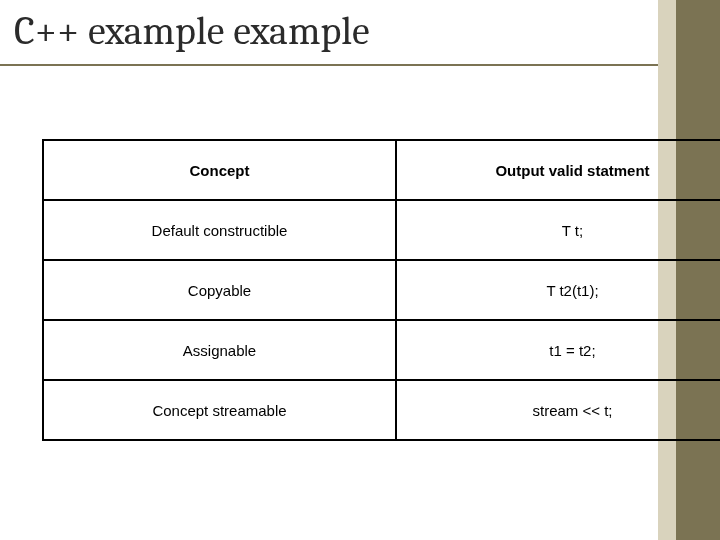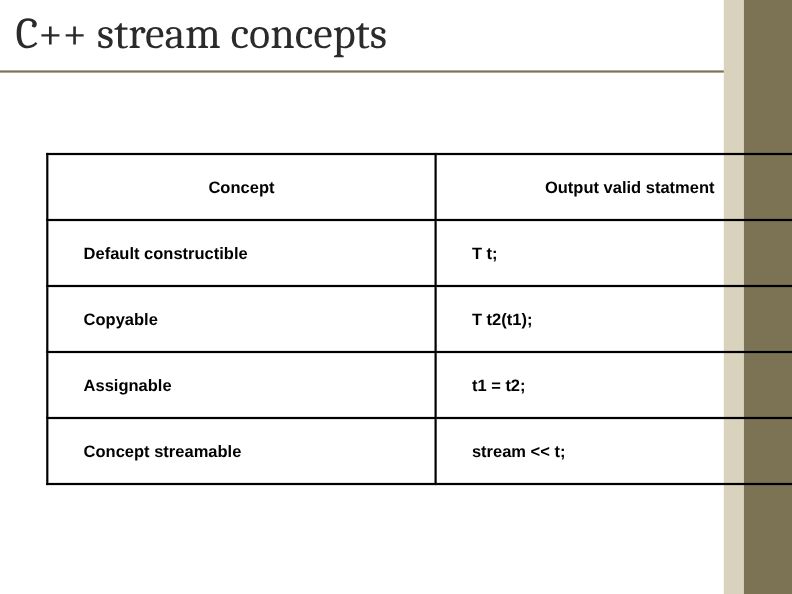--- a/index.html
+++ b/index.html
@@ -68,36 +68,36 @@
     height: 60px;
     box-sizing: border-box;
     vertical-align: middle;
   }
   .concepts-table th {
     font-weight: 700;
     text-align: center;
     padding: 0 10px;
   }
   .concepts-table td {
-    font-weight: 700;
-    text-align: left;
+    font-weight: 400;
+    text-align: center;
     padding: 0 32px;
   }
   .col-concept { width: 50%; }
   .col-stmt    { width: 50%; }
 </style>
 </head>
 <body>
 
 <div class="slide">
 
   <div class="side-bar"></div>
   <div class="side-bar-light"></div>
 
-  <div class="title">C++ stream concepts</div>
+  <div class="title">C++ example example</div>
   <div class="title-rule"></div>
 
   <table class="concepts-table">
     <colgroup>
       <col class="col-concept">
       <col class="col-stmt">
     </colgroup>
     <thead>
       <tr>
         <th>Concept</th>

